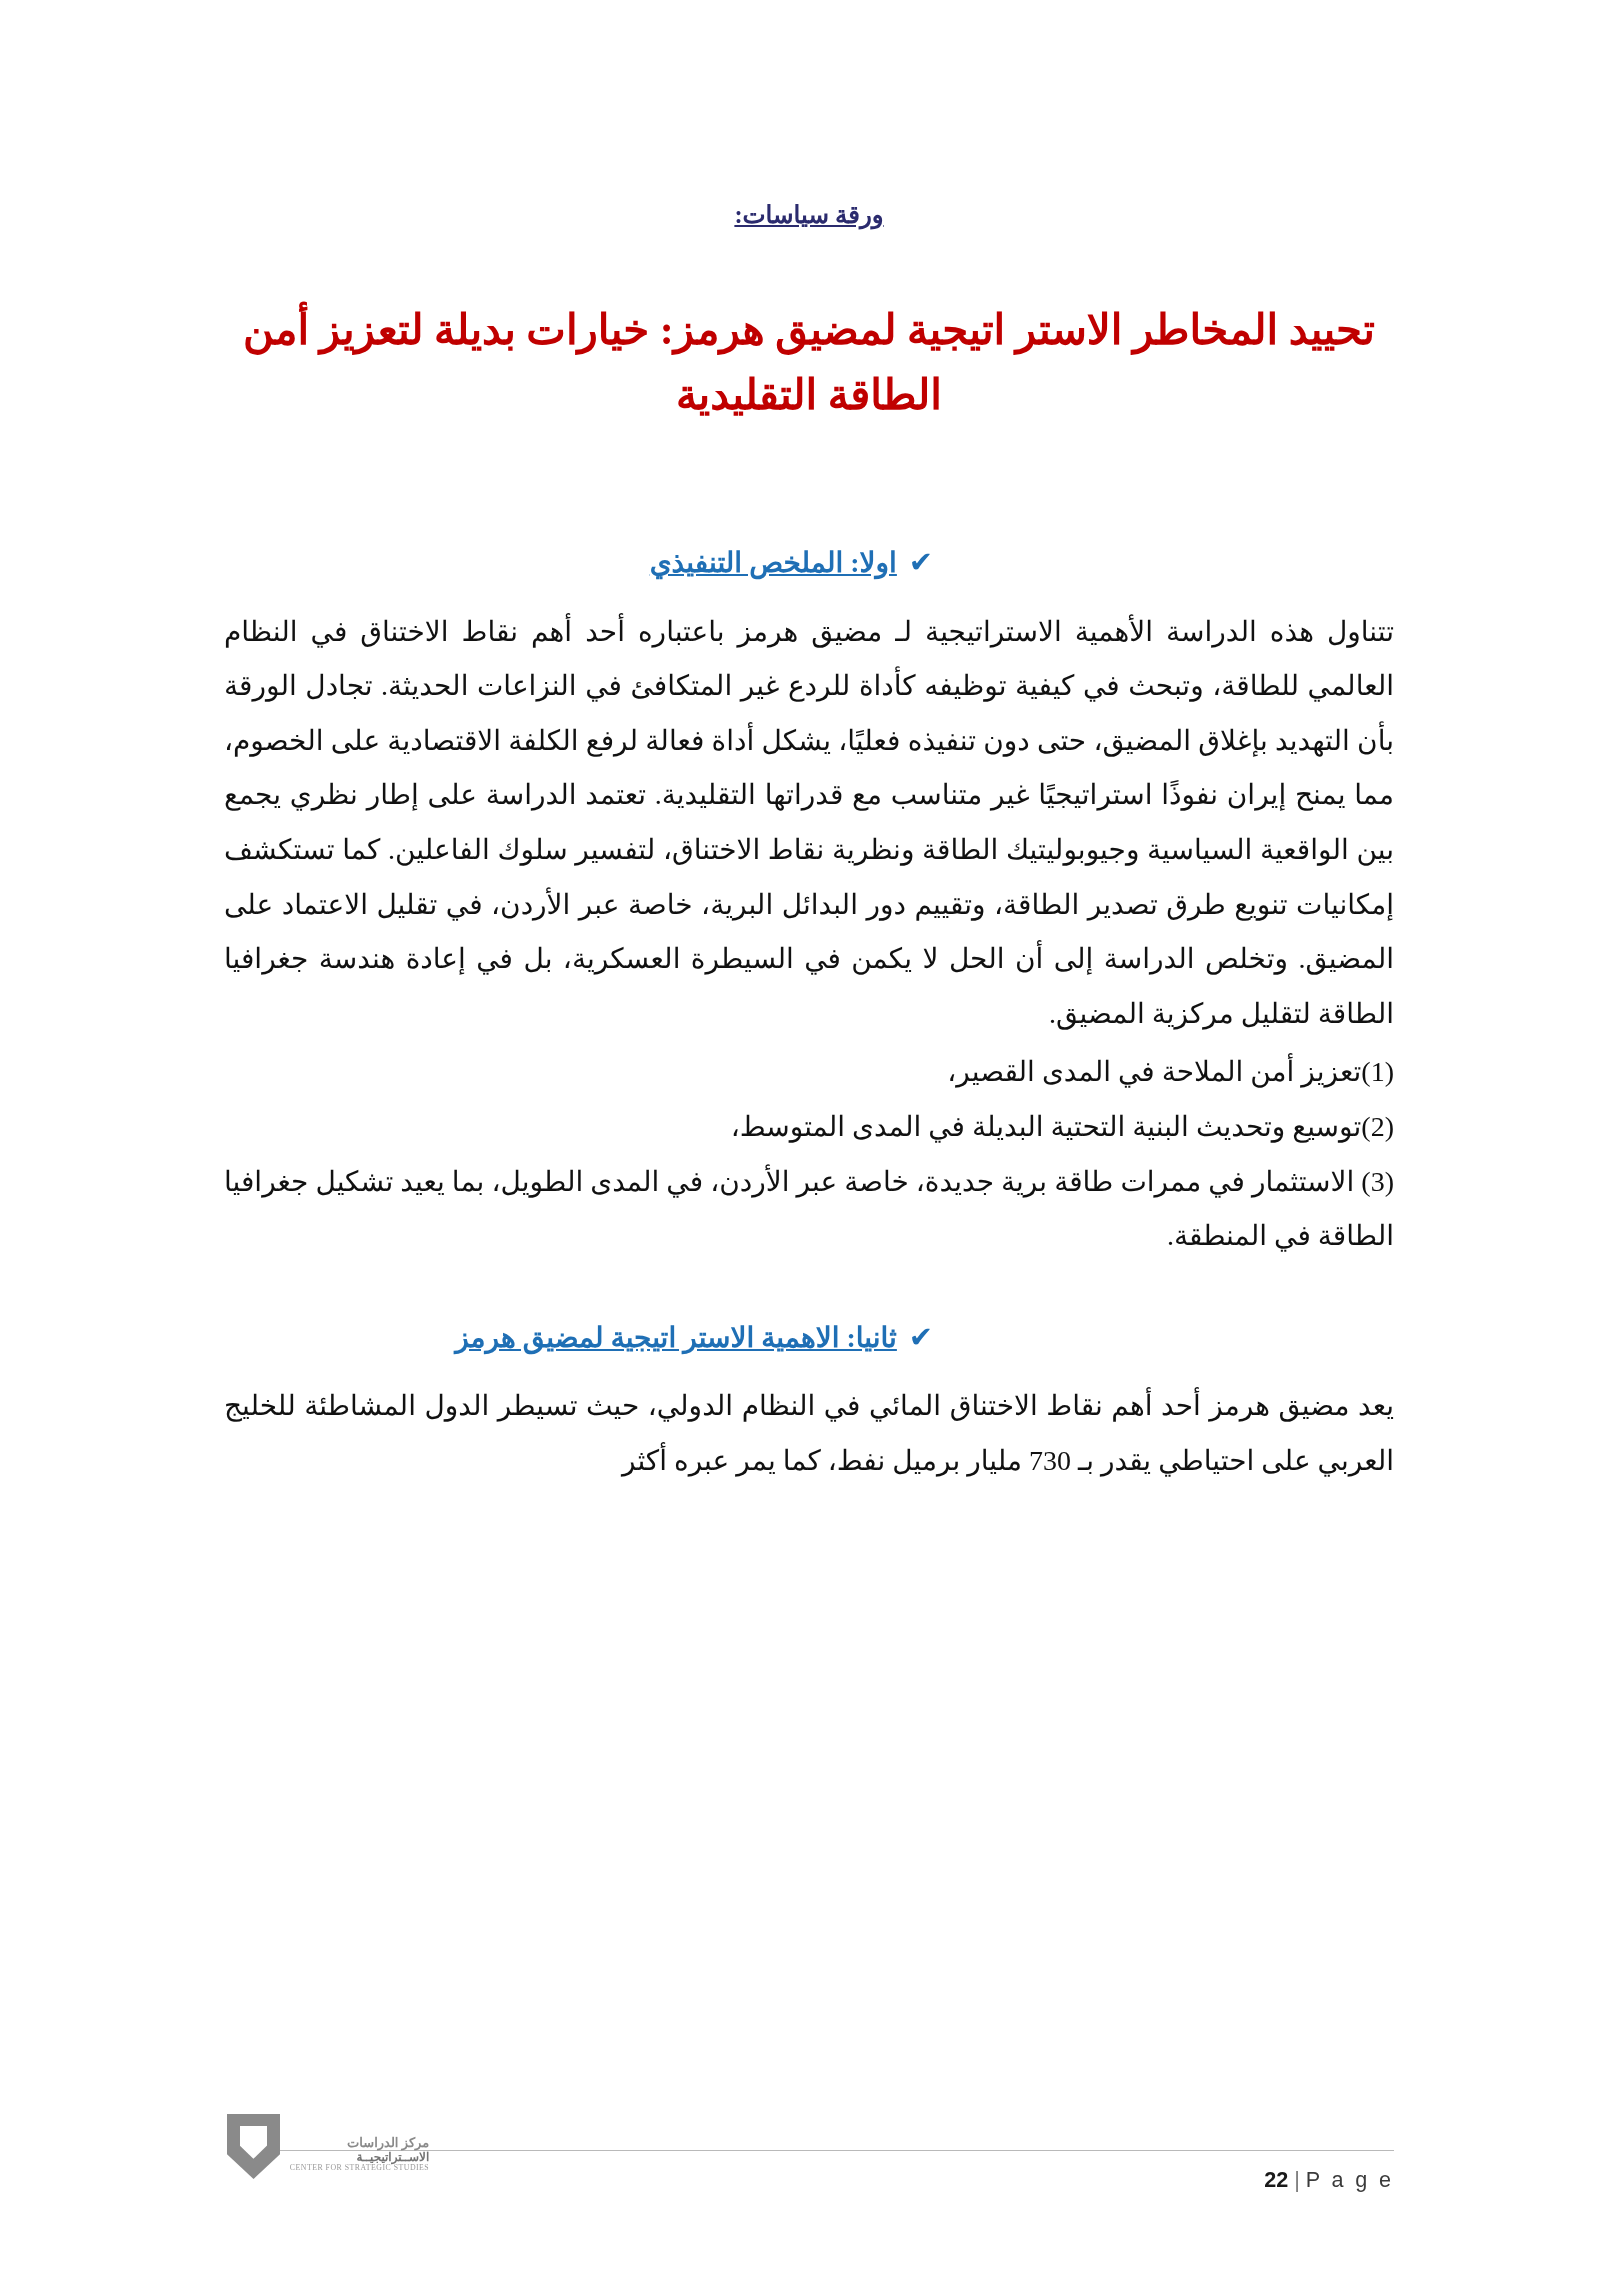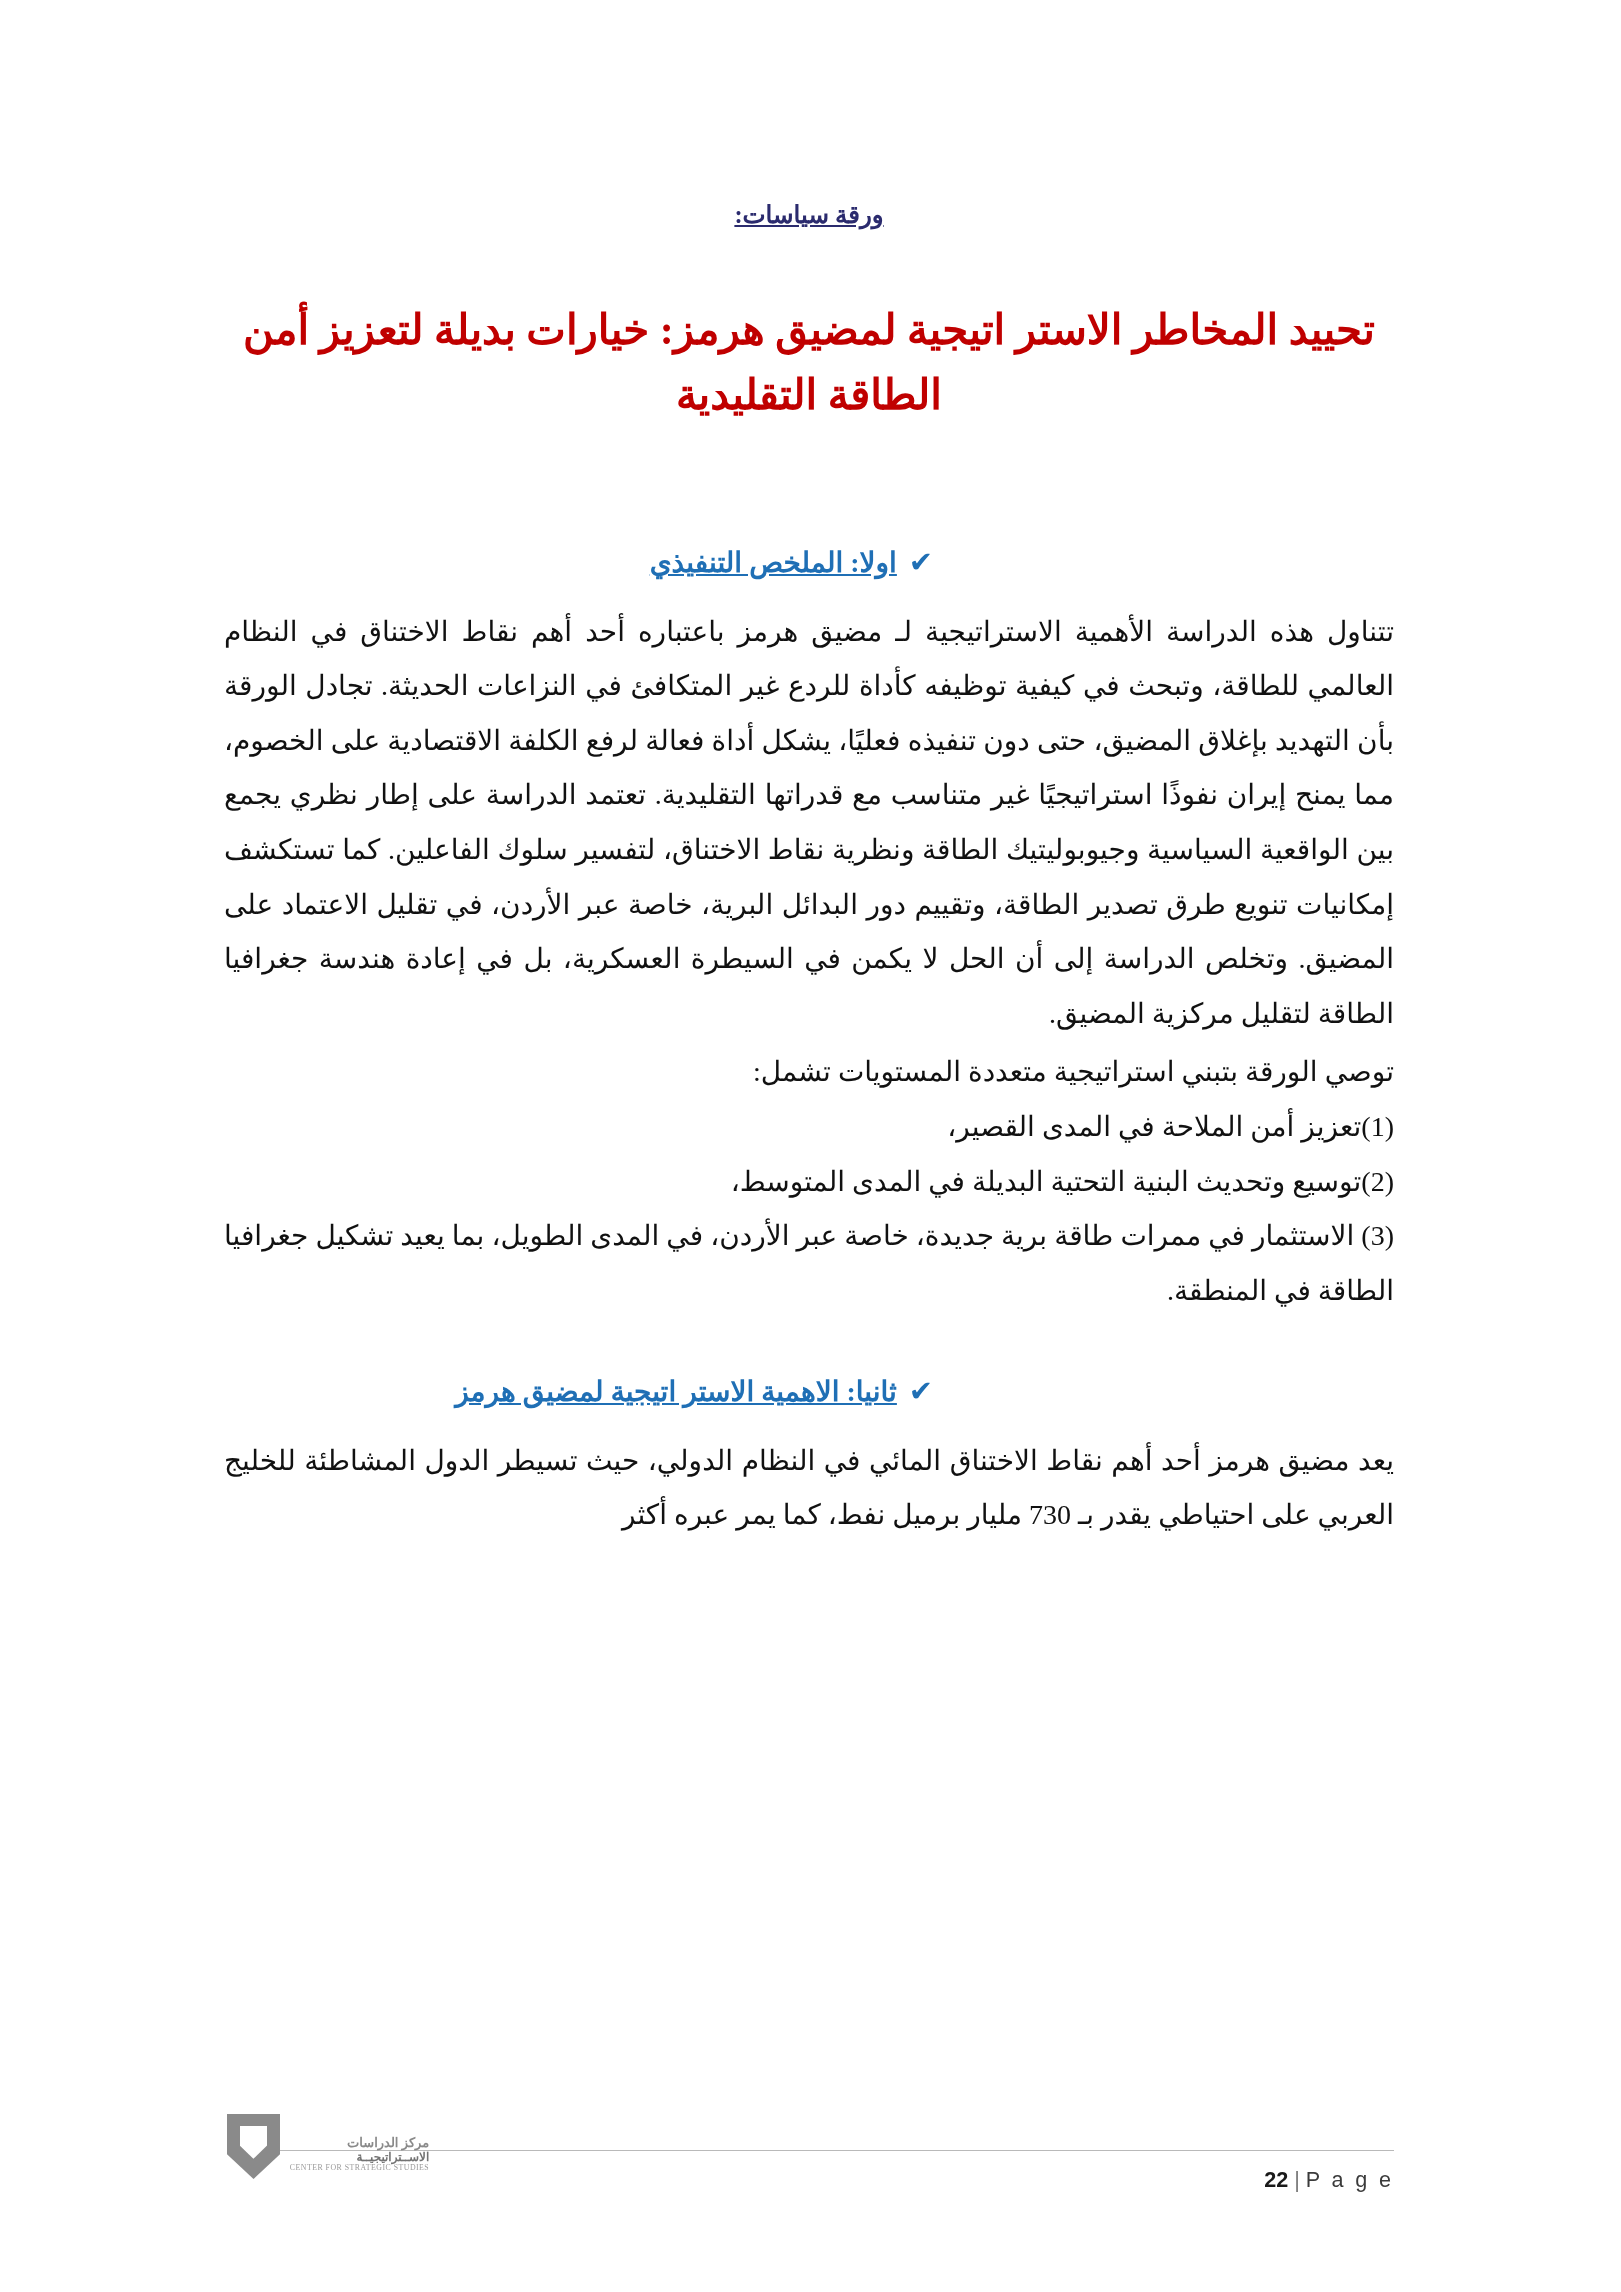--- a/index.html
+++ b/index.html
@@ -224,21 +224,20 @@
     <h1 class="doc-title">تحييد المخاطر الاستر اتيجية لمضيق هرمز: خيارات بديلة لتعزيز أمن الطاقة التقليدية</h1>
 
 
     <div class="section-heading">
       <span class="check-icon">✔</span>
       <span class="h-text">اولا: الملخص التنفيذي</span>
     </div>
 
     <p class="para just">تتناول هذه الدراسة الأهمية الاستراتيجية لـ مضيق هرمز باعتباره أحد أهم نقاط الاختناق في النظام العالمي للطاقة، وتبحث في كيفية توظيفه كأداة للردع غير المتكافئ في النزاعات الحديثة. تجادل الورقة بأن التهديد بإغلاق المضيق، حتى دون تنفيذه فعليًا، يشكل أداة فعالة لرفع الكلفة الاقتصادية على الخصوم، مما يمنح إيران نفوذًا استراتيجيًا غير متناسب مع قدراتها التقليدية. تعتمد الدراسة على إطار نظري يجمع بين الواقعية السياسية وجيوبوليتيك الطاقة ونظرية نقاط الاختناق، لتفسير سلوك الفاعلين. كما تستكشف إمكانيات تنويع طرق تصدير الطاقة، وتقييم دور البدائل البرية، خاصة عبر الأردن، في تقليل الاعتماد على المضيق. وتخلص الدراسة إلى أن الحل لا يكمن في السيطرة العسكرية، بل في إعادة هندسة جغرافيا الطاقة لتقليل مركزية المضيق.</p>
 
-    <p class="para tight">توصي الورقة بتبني استراتيجية متعددة المستويات تشمل:</p>
 
     <p class="list-line">(1)تعزيز أمن الملاحة في المدى القصير،</p>
     <p class="list-line">(2)توسيع وتحديث البنية التحتية البديلة في المدى المتوسط،</p>
     <p class="list-line wrap">(3) الاستثمار في ممرات طاقة برية جديدة، خاصة عبر الأردن، في المدى الطويل، بما يعيد تشكيل جغرافيا الطاقة في المنطقة.</p>
 
     <div class="section-heading second">
       <span class="check-icon">✔</span>
       <span class="h-text">ثانيا: الاهمية الاستر اتيجية لمضيق هرمز</span>
     </div>
 

